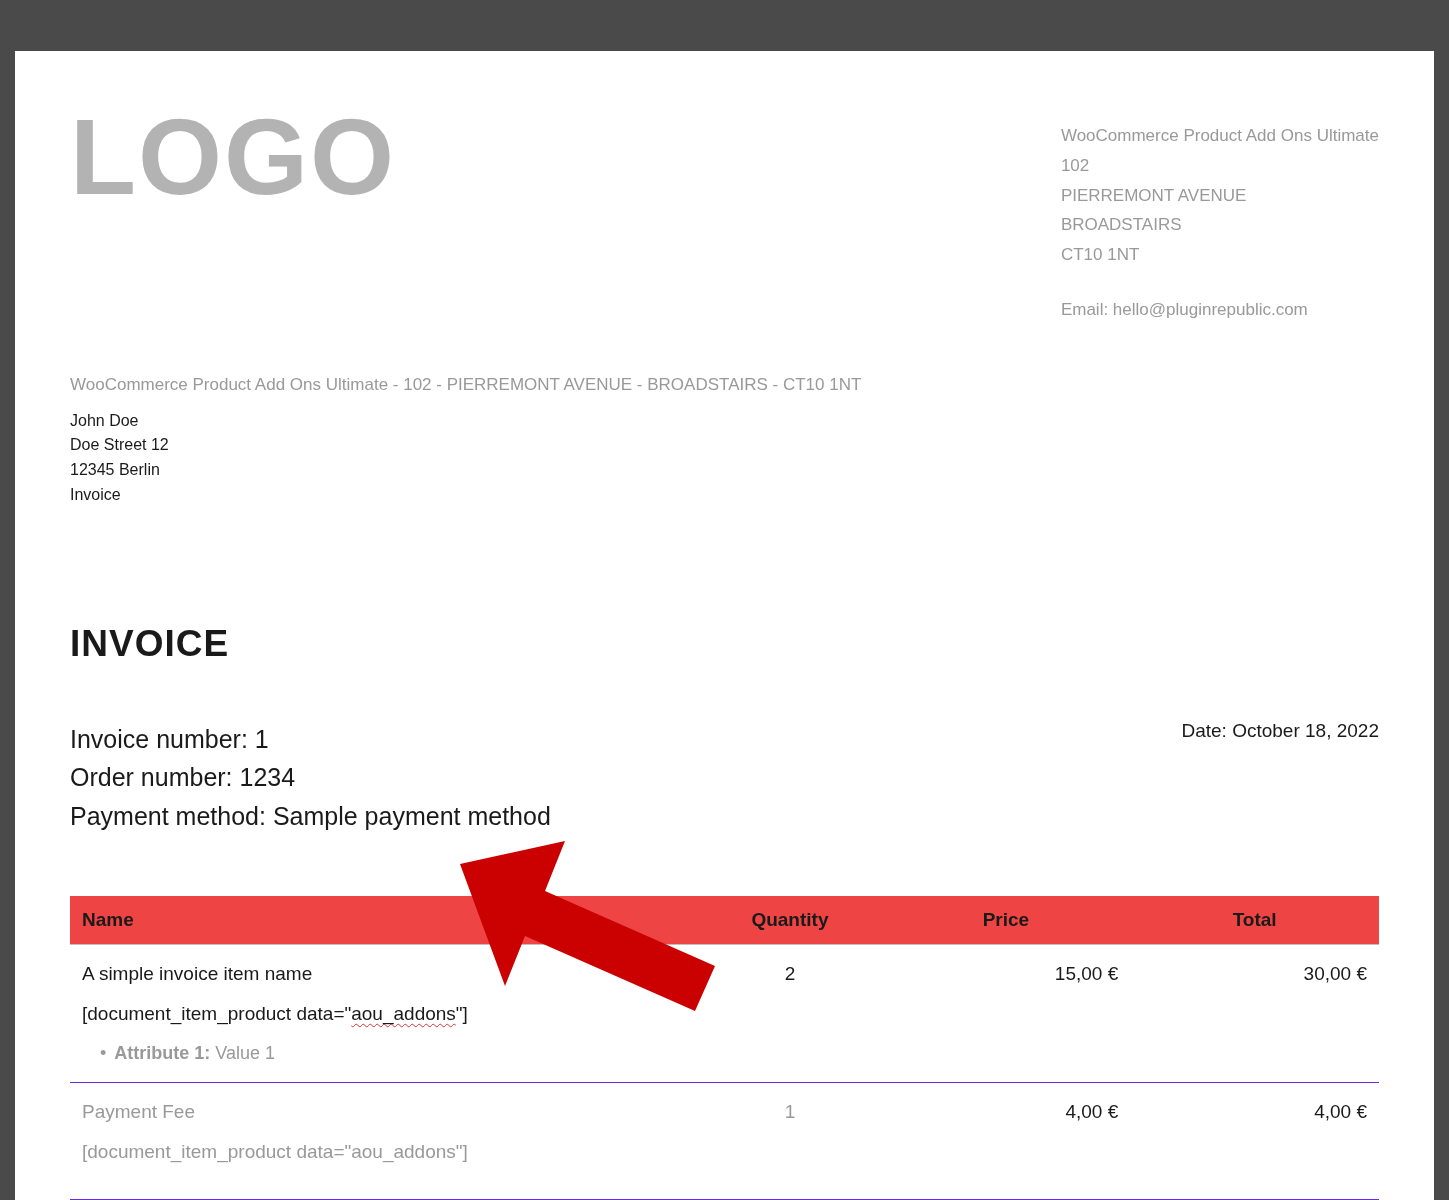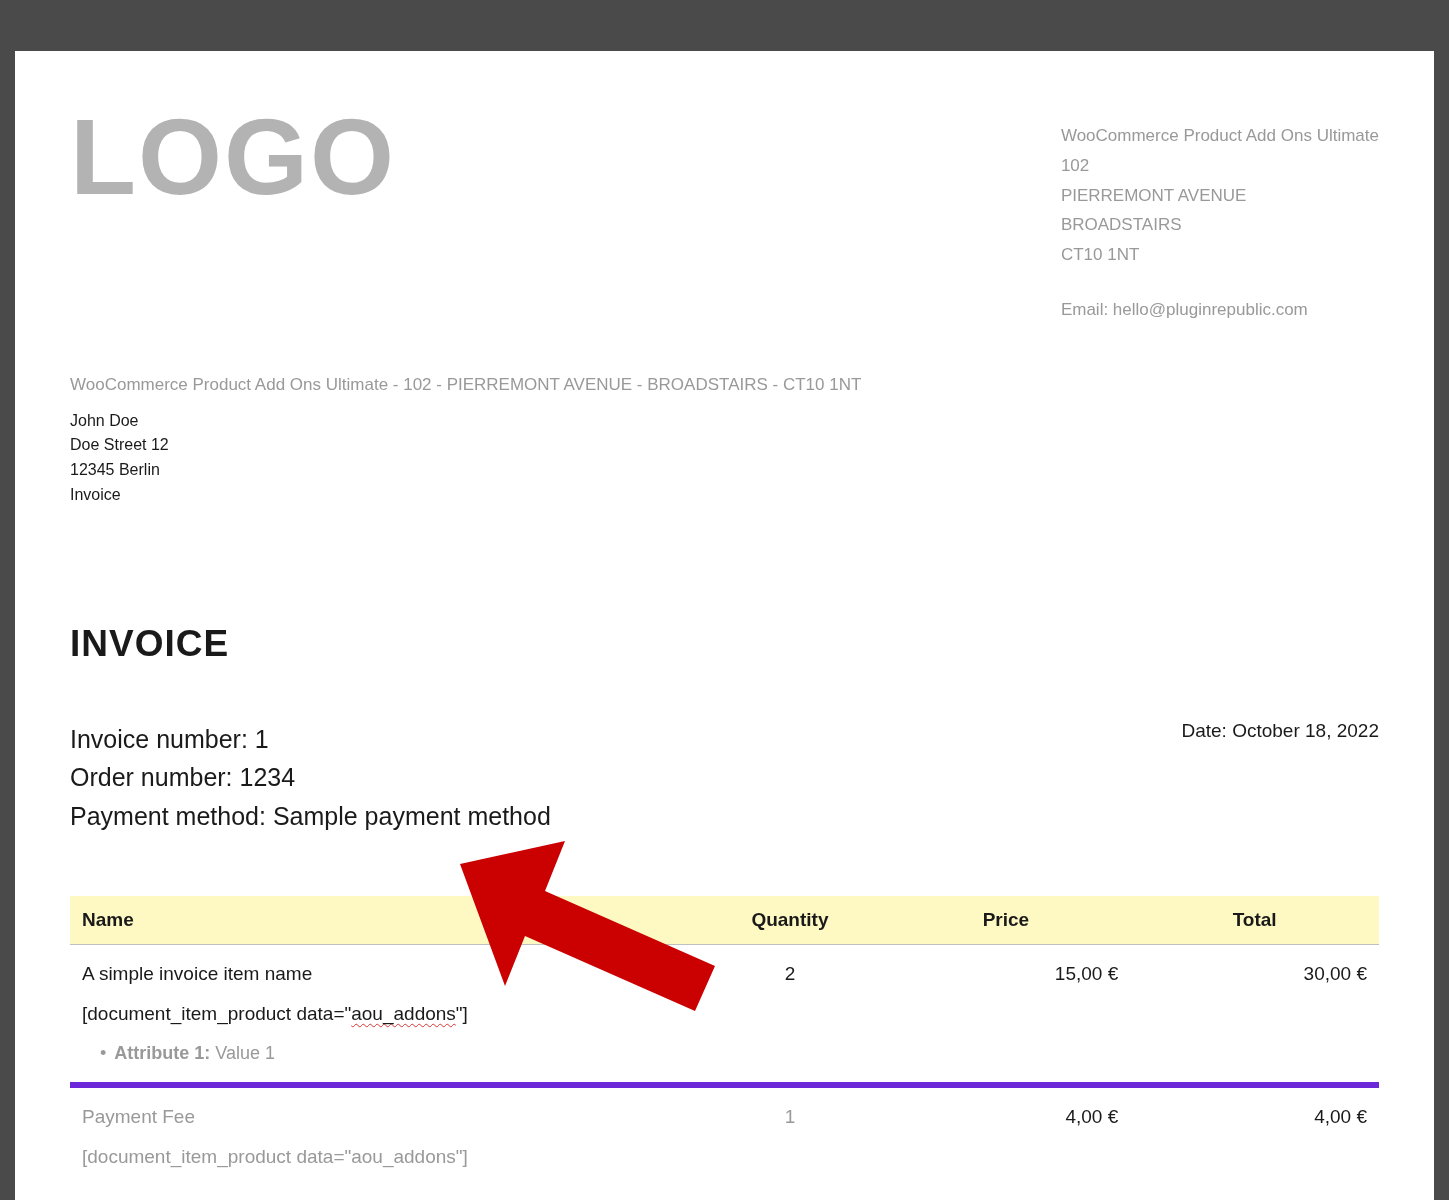--- a/index.html
+++ b/index.html
@@ -75,21 +75,21 @@
     }
     .invoice-meta-right {
       color: #1a1a1a;
       font-size: 19px;
     }
     .invoice-table {
       width: 100%;
       border-collapse: collapse;
     }
     .invoice-table thead {
-      background: #fef9c3;
+      background: #ef4444;
     }
     .invoice-table th {
       padding: 13px 12px;
       font-size: 19px;
       font-weight: 600;
       color: #1a1a1a;
       text-align: center;
     }
     .invoice-table th:first-child {
       text-align: left;
@@ -101,21 +101,21 @@
       width: 14%;
       text-align: center;
     }
     .invoice-table th.col-price {
       width: 19%;
     }
     .invoice-table th.col-total {
       width: 19%;
     }
     .invoice-table tbody tr {
-      border-bottom: 6px solid #6d28d9;
+      border-bottom: 1px solid #6d28d9;
     }
     .invoice-table thead tr {
       border-bottom: 1px solid #c0c0c0;
     }
     .invoice-table td {
       padding: 18px 12px;
       font-size: 19px;
       color: #1a1a1a;
       vertical-align: top;
       text-align: right;

